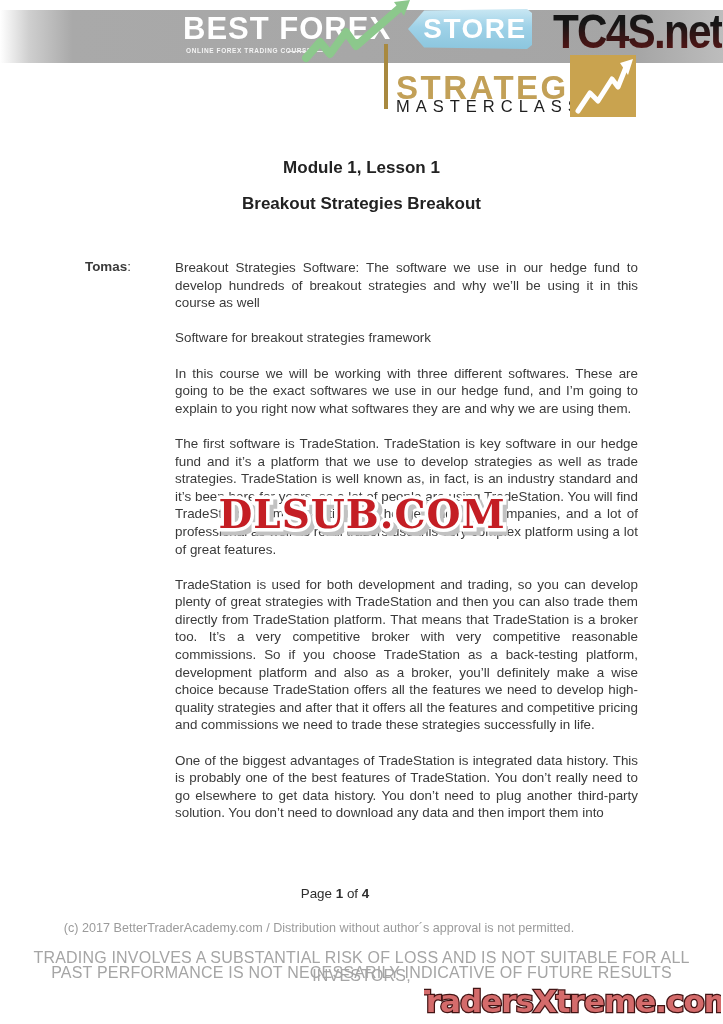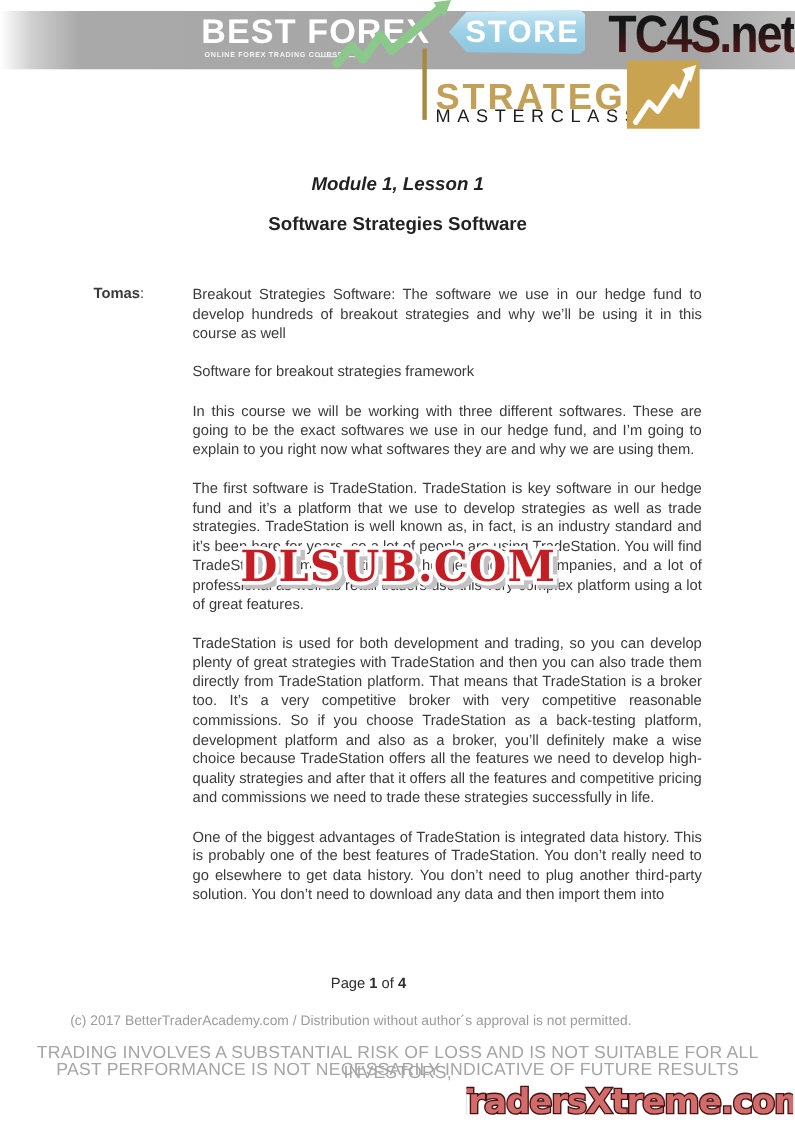--- a/index.html
+++ b/index.html
@@ -117,21 +117,21 @@
 
   
   .doc-title-1, .doc-title-2 {
     position: absolute;
     left: 0; width: 723px;
     text-align: center;
     font-size: 17px;
     font-weight: bold;
     color: #222222;
   }
-  .doc-title-1 { top: 158px; font-style: italic; }
+  .doc-title-1 { top: 158px; }
   .doc-title-2 { top: 194px; }
 
   
   .speaker {
     position: absolute;
     left: 85px; top: 259px;
     font-size: 13.4px;
     color: #3a3a3a;
   }
   .speaker .name { font-weight: bold; }
@@ -212,21 +212,21 @@
   <div class="course-line3">MASTERCLASS</div>
 
   <div class="chart-square">
     <svg viewBox="0 0 66 62" width="66" height="62">
       <polyline points="8,56 20,38 28,46 42,24 48,32 56,12" fill="none" stroke="#ffffff" stroke-width="5" stroke-linecap="round" stroke-linejoin="round"></polyline>
       <polygon points="50,8 63,4 58,20" fill="#ffffff"></polygon>
     </svg>
   </div>
 
   <div class="doc-title-1">Module 1, Lesson 1</div>
-  <div class="doc-title-2">Software Strategies Software</div>
+  <div class="doc-title-2">Breakout Strategies Breakout</div>
 
   <div class="speaker">
     <span class="name">Tomas</span><span>:</span>
   </div>
 
   <div class="paragraphs">
       <p>Breakout Strategies Software: The software we use in our hedge fund to develop hundreds of breakout strategies and why we’ll be using it in this course as well</p>
       <p>Software for breakout strategies framework</p>
       <p>In this course we will be working with three different softwares. These are going to be the exact softwares we use in our hedge fund, and I’m going to explain to you right now what softwares they are and why we are using them.</p>
       <p>The first software is TradeStation. TradeStation is key software in our hedge fund and it’s a platform that we use to develop strategies as well as trade strategies. TradeStation is well known as, in fact, is an industry standard and it’s been here for years, so a lot of people are using TradeStation. You will find TradeStation in many institutions, hedge funds, big companies, and a lot of professional as well as retail traders use this very complex platform using a lot of great features.</p>

